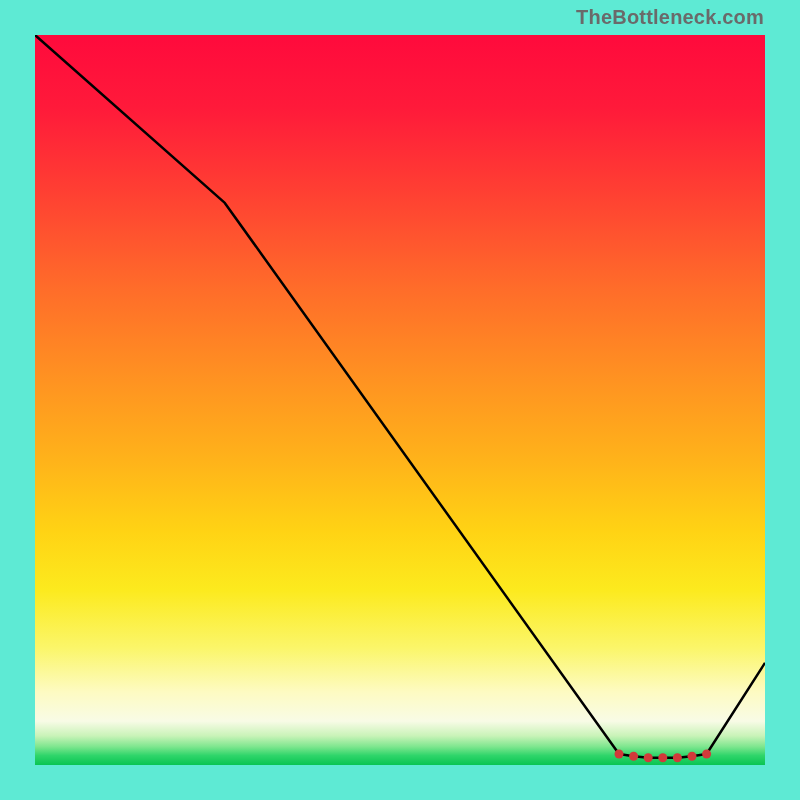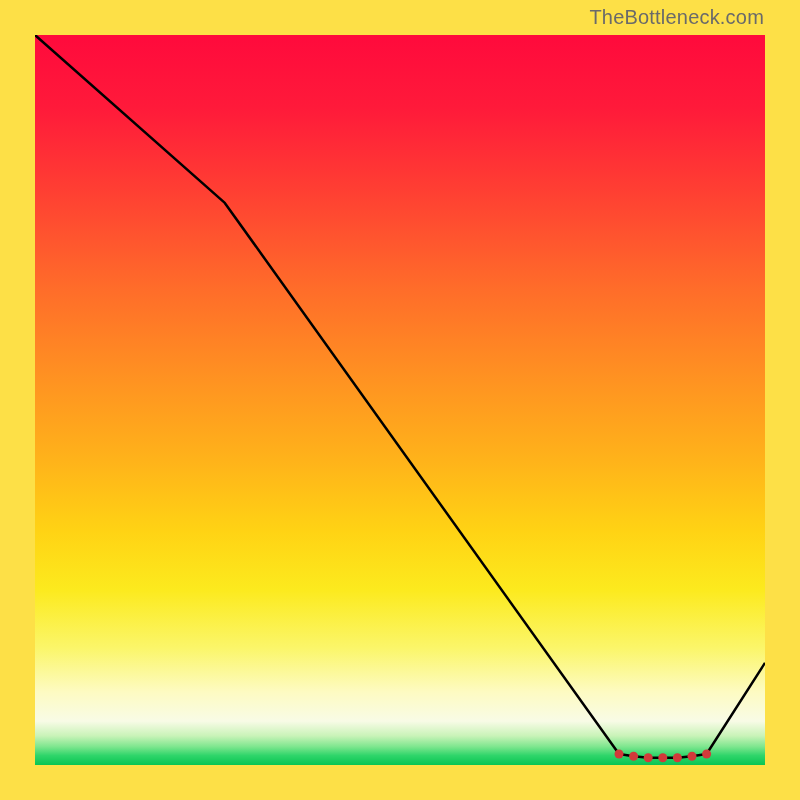--- a/index.html
+++ b/index.html
@@ -8,21 +8,22 @@
     width: 800px;
     height: 800px;
     background: #000;
     overflow: hidden;
     font-family: Arial, Helvetica, sans-serif;
   }
   .frame {
     position: relative;
     width: 800px;
     height: 800px;
-    background: #fde047;
+    background: #5eead4;
+    font-weight: bold;
   }
   .plot-area {
     position: absolute;
     left: 35px;
     top: 35px;
     width: 730px;
     height: 730px;
   }
   .gradient {
     position: absolute;

